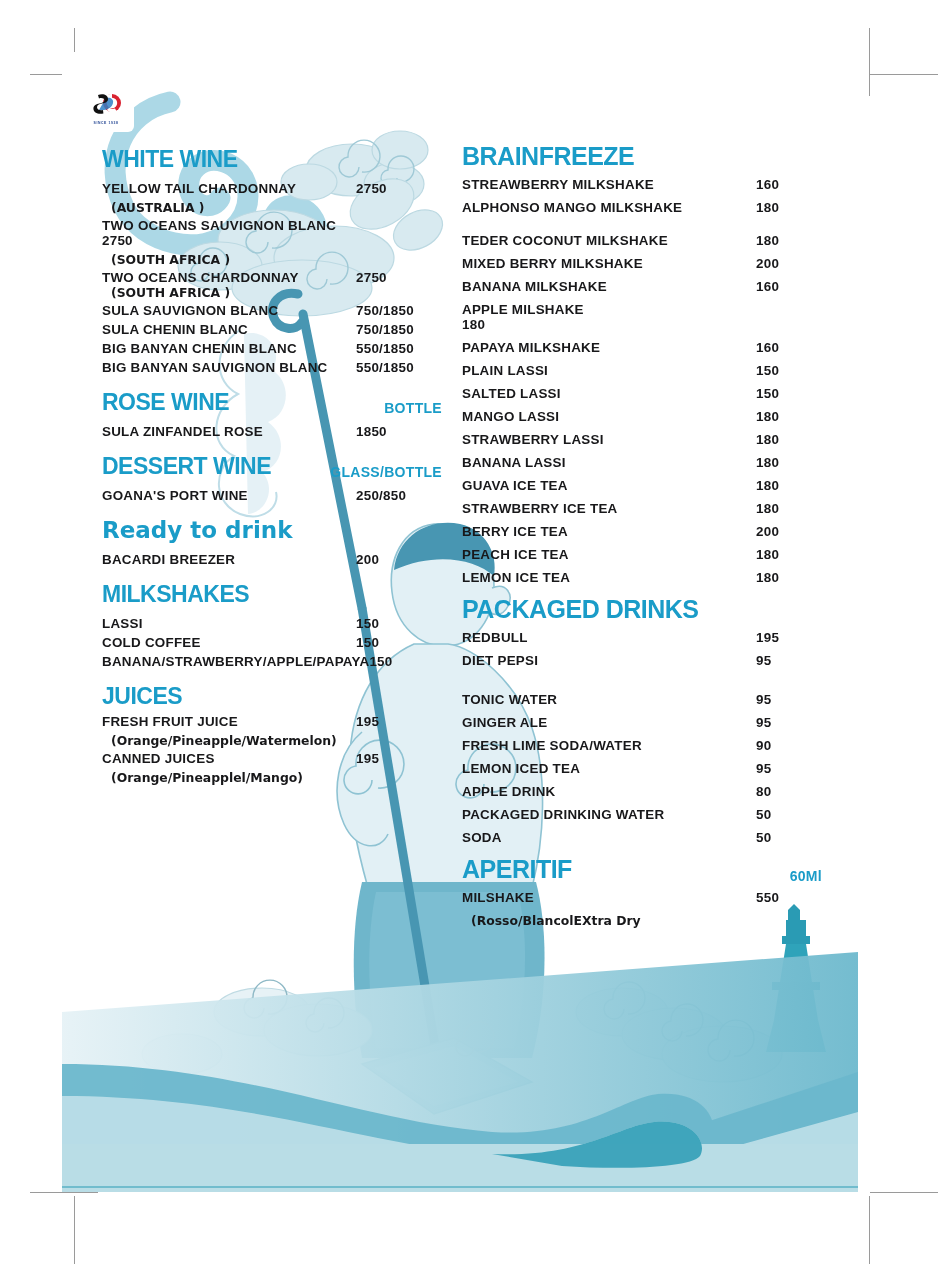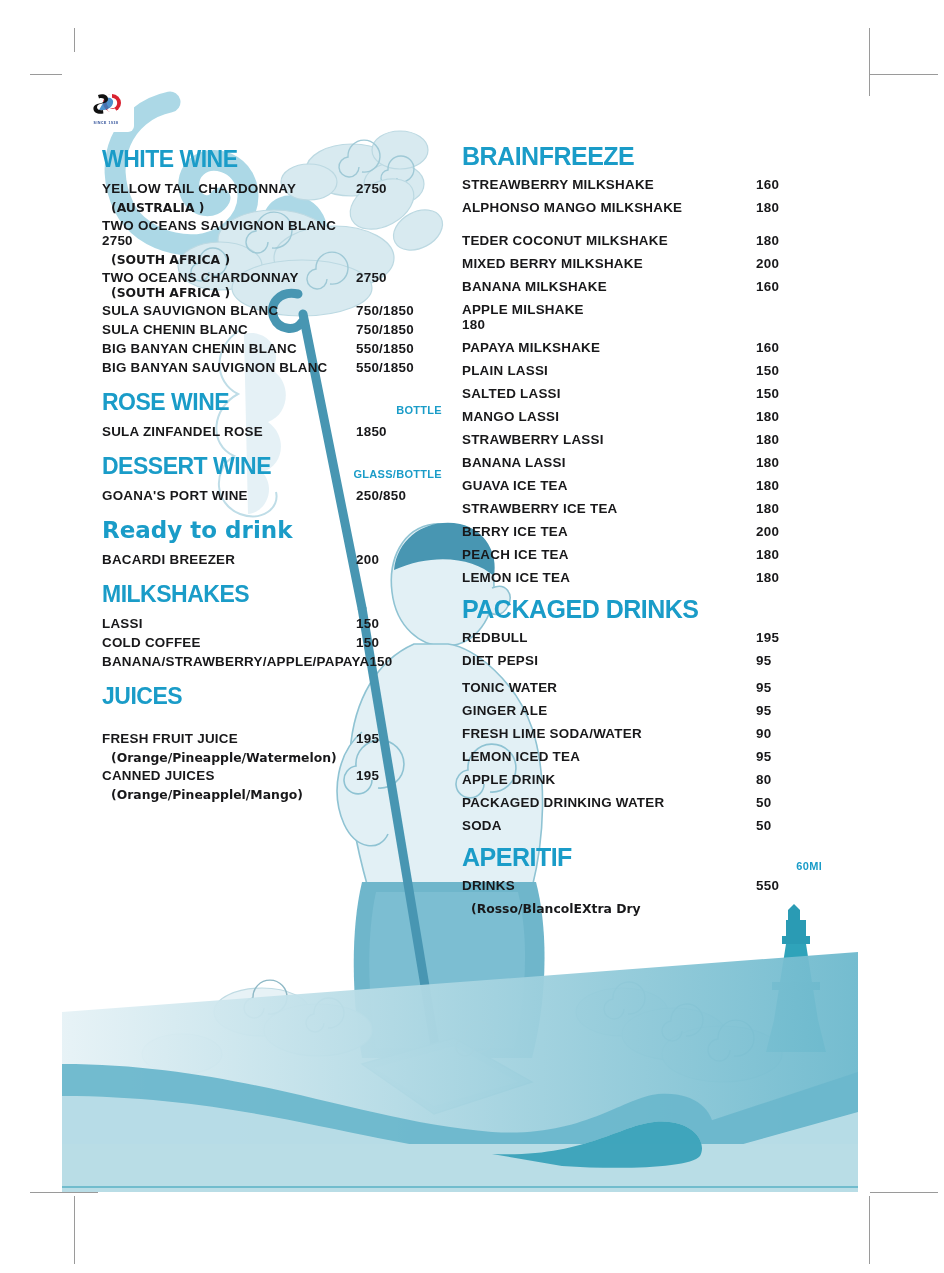--- a/index.html
+++ b/index.html
@@ -68,21 +68,21 @@
   .row .nm{flex:0 0 auto;}
   .row .spacer{flex:1 1 auto;}
   .row .pr{flex:0 0 auto;text-align:left;}
   .row.sub .nm{padding-left:9px;font-family:"DejaVu Sans",sans-serif;font-size:12.4px;font-weight:bold;letter-spacing:0;}
 
   
   #colLeft .pr{width:86px;}
   #colRight .pr{width:66px;}
 
   .unit{
-    color:#1a9cc8;font-weight:bold;font-size:11px;letter-spacing:.3px;
+    color:#1a9cc8;font-weight:bold;font-size:14px;letter-spacing:.3px;
     white-space:nowrap;
   }
 </style>
 </head>
 <body>
 
 <div class="crop v" style="left:74px;top:28px;"></div>
 <div class="crop h" style="left:30px;top:74px;"></div>
 <div class="crop v" style="left:869px;top:28px;"></div>
 <div class="crop h" style="left:870px;top:74px;"></div>
@@ -349,21 +349,21 @@
             <span class="nm">BANANA/STRAWBERRY/APPLE/PAPAYA</span>
             <span class="spacer"></span>
             <span class="pr">150</span>
           </div>
         </div>
       </div>
       <div style="margin-top: 16px;">
         <div style="display: flex; align-items: flex-end; justify-content: space-between;">
           <div class="sec-head">JUICES</div>
         </div>
-        <div class="rows" style="margin-top: 23px;">
+        <div class="rows" style="margin-top: 6px;">
           <div class="row" style="margin-bottom: 4px;">
             <span class="nm">FRESH FRUIT JUICE</span>
             <span class="spacer"></span>
             <span class="pr">195</span>
           </div>
           <div class="row sub" style="margin-bottom: 3px;">
             <span class="nm">(Orange/Pineapple/Watermelon)</span>
             <span class="spacer"></span>
             <span class="pr"></span>
           </div>
@@ -477,21 +477,21 @@
       <div style="margin-top: 12px;">
         <div style="display: flex; align-items: flex-end; justify-content: space-between;">
           <div class="sec-head">PACKAGED DRINKS</div>
         </div>
         <div class="rows" style="margin-top: 8px;">
           <div class="row" style="margin-bottom: 8px;">
             <span class="nm">REDBULL</span>
             <span class="spacer"></span>
             <span class="pr">195</span>
           </div>
-          <div class="row" style="margin-bottom: 12px;">
+          <div class="row" style="margin-bottom: 24px;">
             <span class="nm">DIET PEPSI</span>
             <span class="spacer"></span>
             <span class="pr">95</span>
           </div>
           <div class="row" style="margin-bottom: 8px;">
             <span class="nm">TONIC WATER</span>
             <span class="spacer"></span>
             <span class="pr">95</span>
           </div>
           <div class="row" style="margin-bottom: 8px;">
@@ -526,21 +526,21 @@
           </div>
         </div>
       </div>
       <div style="margin-top: 12px;">
         <div style="display: flex; align-items: flex-end; justify-content: space-between; gap: 44px;">
           <div class="sec-head">APERITIF</div>
           <div class="unit" style="margin-bottom: -2px;">60Ml</div>
         </div>
         <div class="rows" style="margin-top: 8px;">
           <div class="row" style="margin-bottom: 8px;">
-            <span class="nm">DRINKS</span>
+            <span class="nm">MILSHAKE</span>
             <span class="spacer"></span>
             <span class="pr">550</span>
           </div>
           <div class="row sub" style="margin-bottom: 8px;">
             <span class="nm">(Rosso/BlancolEXtra Dry</span>
             <span class="spacer"></span>
             <span class="pr"></span>
           </div>
         </div>
       </div>

